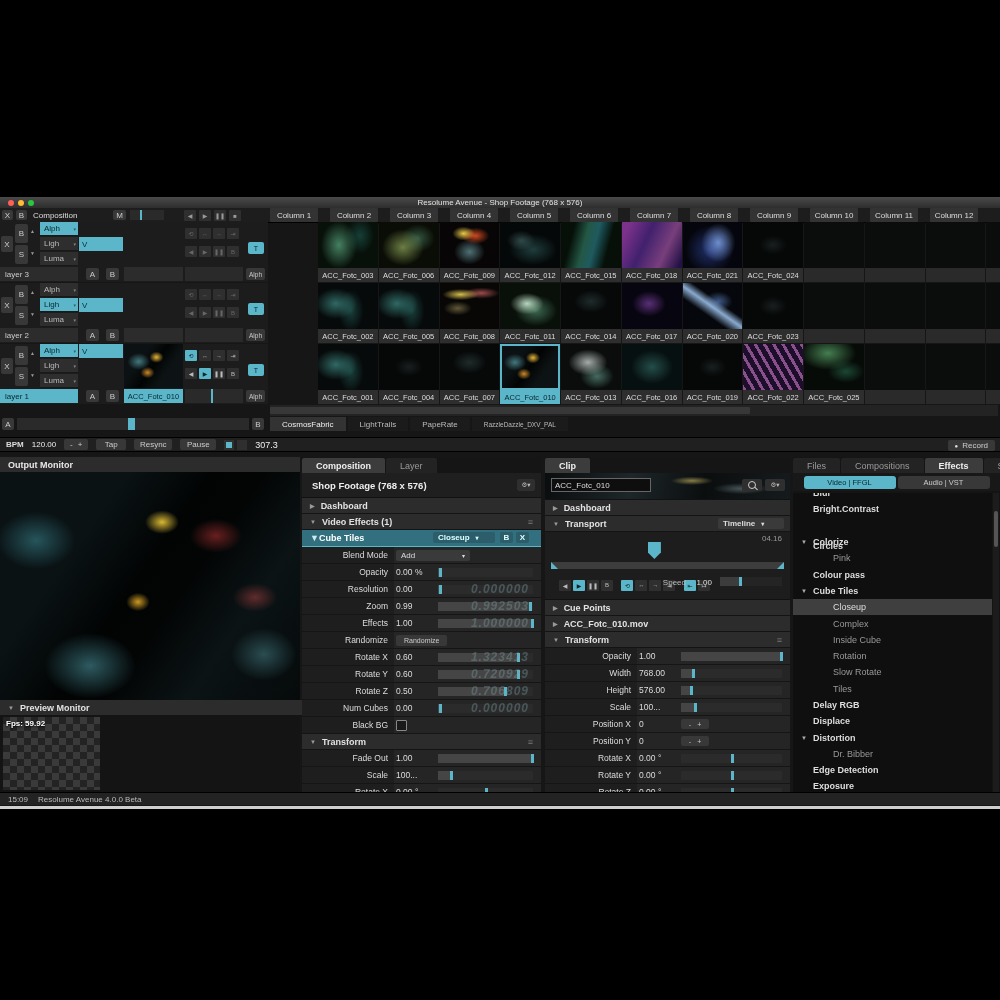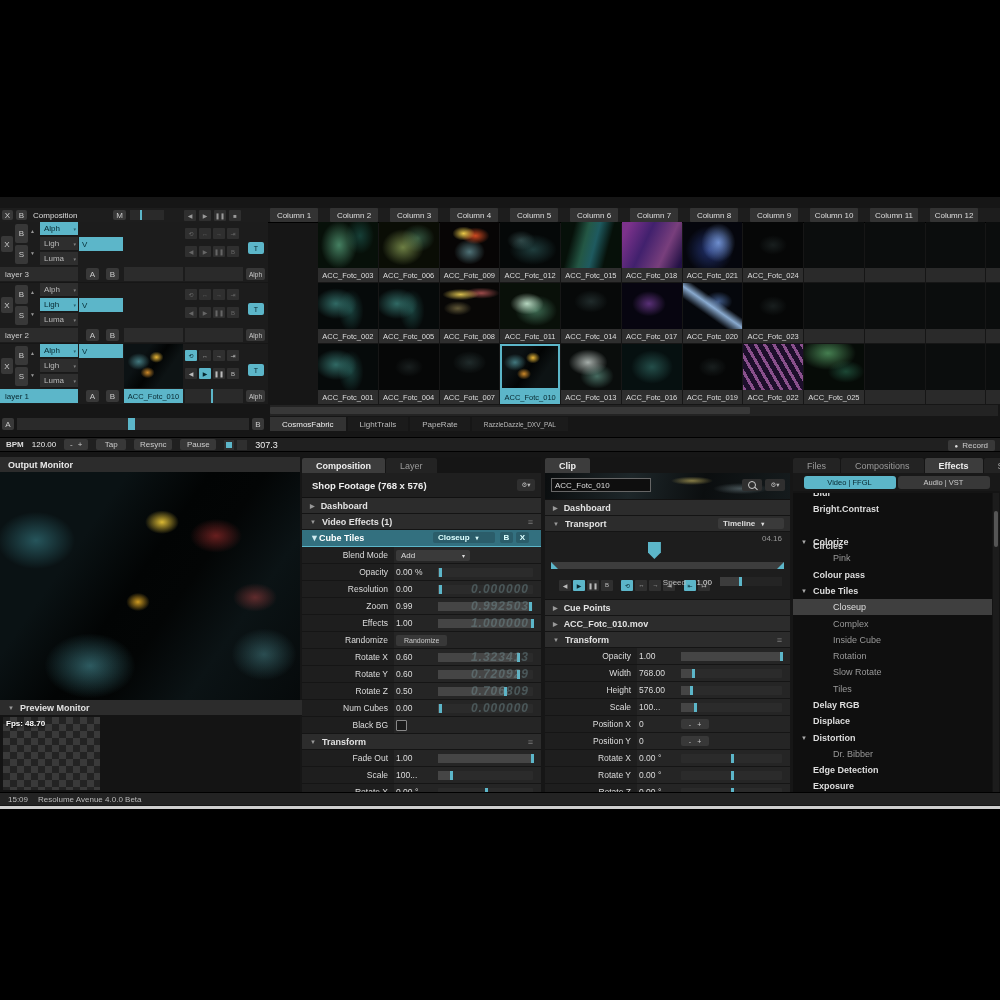--- a/index.html
+++ b/index.html
@@ -91,20 +91,28 @@
   .icon-search{width:6px;height:6px;border:1.3px solid #ccc;border-radius:50%;position:relative;display:inline-block;}
   .icon-search::after{content:"";position:absolute;width:4px;height:1.3px;background:#ccc;transform:rotate(45deg);right:-3px;bottom:-1px;}
   .tinybtn{width:13px;height:12px;background:#2f2f2f;border-radius:2px;color:#bbb;font-size:6.5px;display:flex;align-items:center;justify-content:center;}
 </style>
 </head>
 <body>
 
 <div class="stage">
  <div class="win">
 
+  <div class="titlebar">
+    <div class="lights">
+      <span class="light" id="lt0" style="background: rgb(255, 95, 87);"></span>
+      <span class="light" id="lt1" style="background: rgb(254, 188, 46);"></span>
+      <span class="light" id="lt2" style="background: rgb(40, 200, 64);"></span>
+    </div>
+    <div class="tb-title">Resolume Avenue - Shop Footage (768 x 576)</div>
+  </div>
 
   <div class="topstrip">
     <span class="chip" style="position:absolute;left:2px;top:2px;width:11px;height:10px">X</span>
     <span class="chip" style="position:absolute;left:16px;top:2px;width:11px;height:10px">B</span>
     <span style="position:absolute;left:33px;top:3px;font-size:8px;color:#ddd">Composition</span>
     <span class="chip" style="position:absolute;left:113px;top:2px;width:13px;height:10px">M</span>
     <span style="position:absolute;left:130px;top:2px;width:34px;height:10px;background:#2a2a2a">
           <span style="position:absolute;left:10px;top:0;width:2px;height:10px;background:#5cb6c9"></span>
         </span>
     <span id="topTransport" style="position:absolute;left:184px;top:2px;display:flex;gap:3px">
@@ -459,21 +467,21 @@
         radial-gradient(60px 44px at 12% 30%,rgba(90,210,225,.35),transparent 65%),
         radial-gradient(70px 50px at 30% 85%,rgba(110,220,235,.4),transparent 65%),
         radial-gradient(50px 40px at 88% 80%,rgba(120,220,230,.3),transparent 65%),
         linear-gradient(125deg,#0a1214 28%,#020404 46%,#030505 58%,#0b1315 75%,#060a0b 100%);"></div>
       <div class="sect" style="position:absolute;left:0;top:243px;width:300px">
         <span class="arr">▼</span>
         <span>Preview Monitor</span>
       </div>
       <div style="position:absolute;left:0;top:258px;width:300px;height:77px;background:#141414">
         <div class="checker" style="position:absolute;left:3px;top:2px;width:97px;height:73px"></div>
-        <span style="position:absolute;left:6px;top:4px;font-size:8px;font-weight:bold;color:#fff;text-shadow:0 1px 2px #000">Fps: 48.70</span>
+        <span style="position:absolute;left:6px;top:4px;font-size:8px;font-weight:bold;color:#fff;text-shadow:0 1px 2px #000">Fps: 59.92</span>
       </div>
     </div>
 
     <div style="position:absolute;left:302px;top:0;width:239px;height:335px;background:#1d1d1d">
       <div class="tabs" id="compTabs">
             <span class="tab active">Composition</span>
             <span class="tab">Layer</span>
           </div>
       <div style="height:24px;background:#1f1f1f;display:flex;align-items:center;border-bottom:1px solid #111;position:relative">
         <b style="font-size:9.5px;color:#eee;padding-left:10px">Shop Footage (768 x 576)</b>

